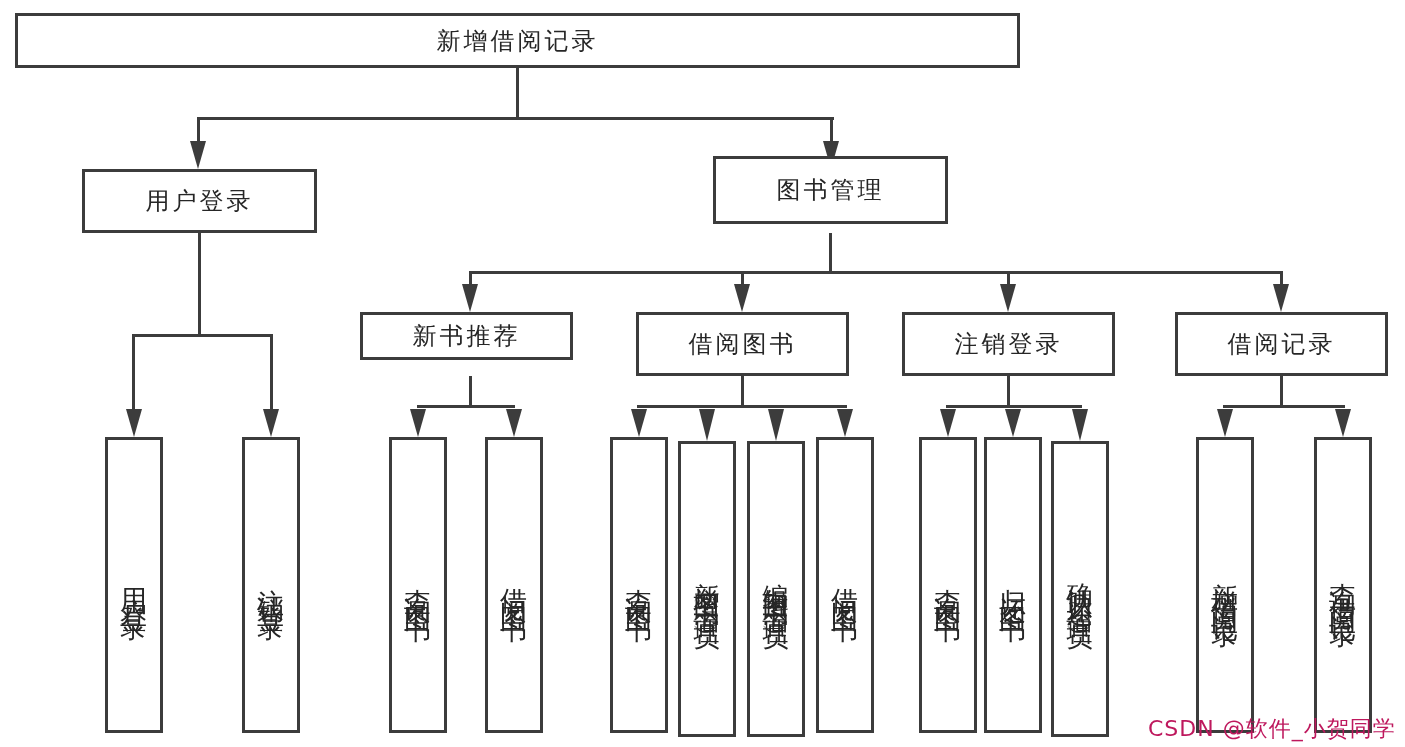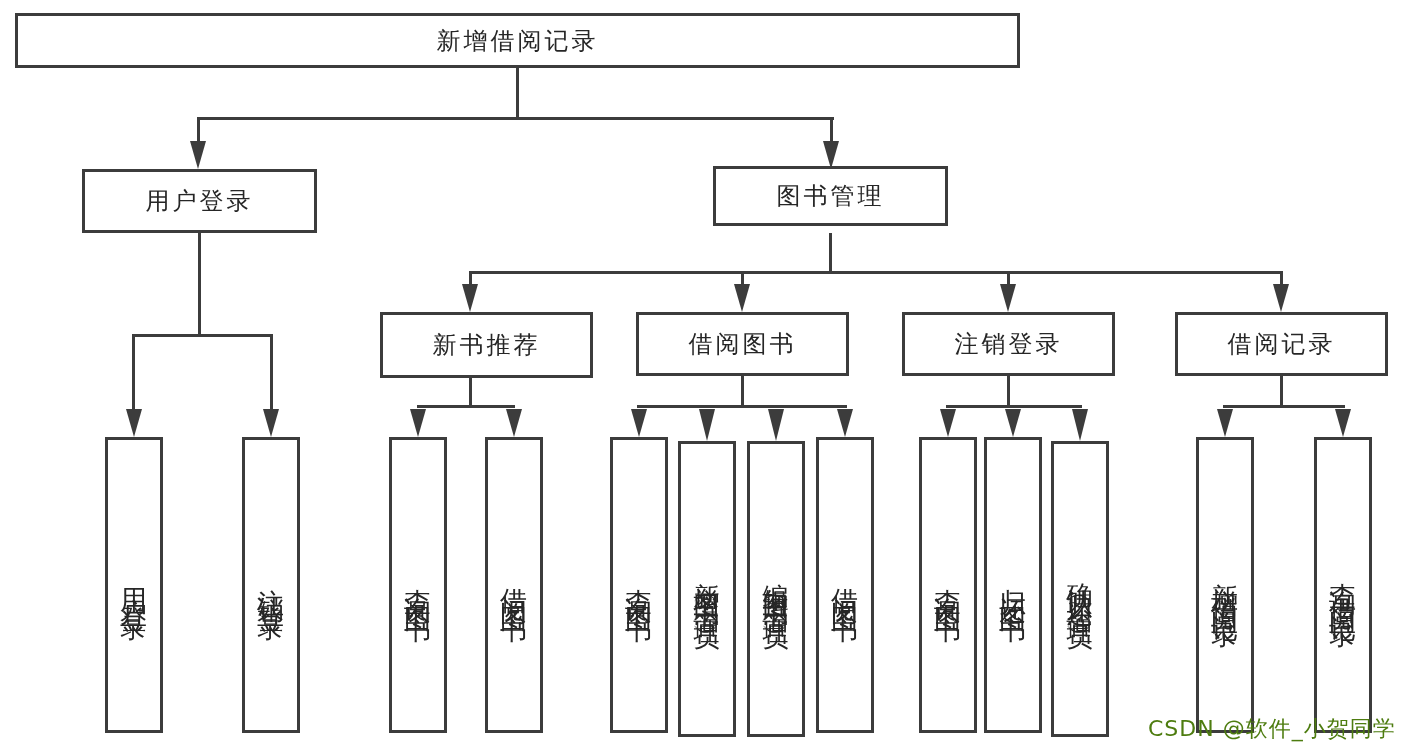--- a/index.html
+++ b/index.html
@@ -23,21 +23,21 @@
   .hline { position:absolute; height:3px; background:#3c3c3c; }
   .vline { position:absolute; width:3px;  background:#3c3c3c; }
   .arrow {
     position:absolute; width:0; height:0;
     border-left:8px solid transparent; border-right:8px solid transparent;
     border-top:28px solid #3c3c3c;
   }
   .arrow.tall { border-top-width:32px; }
   .watermark {
     position:absolute; left:1148px; top:714px;
-    font-size:22px; letter-spacing:1px; color:#4d7c0f; z-index:10;
+    font-size:22px; letter-spacing:1px; color:#be185d; z-index:10;
     white-space:nowrap;
   }
 </style>
 </head>
 <body>
 
 <div class="canvas">
 
   <div class="box" style="left:15px;top:13px;width:1005px;height:55px">
     <span class="hlabel">新增借阅记录</span>
@@ -46,21 +46,21 @@
   <div class="vline" style="left:516px;top:68px;height:52px"></div>
   <div class="hline" style="left:197px;top:117px;width:637px"></div>
   <div class="vline" style="left:197px;top:119px;height:24px"></div>
   <div class="arrow" style="left:190px;top:141px"></div>
   <div class="vline" style="left:830px;top:119px;height:24px"></div>
   <div class="arrow" style="left:823px;top:141px"></div>
 
   <div class="box" style="left:82px;top:169px;width:235px;height:64px">
     <span class="hlabel">用户登录</span>
   </div>
-  <div class="box" style="left:713px;top:166px;width:235px;height:60px">
+  <div class="box" style="left:713px;top:156px;width:235px;height:68px">
     <span class="hlabel">图书管理</span>
   </div>
 
   <div class="vline" style="left:198px;top:233px;height:104px"></div>
   <div class="hline" style="left:132px;top:334px;width:141px"></div>
   <div class="vline" style="left:132px;top:336px;height:75px"></div>
   <div class="arrow" style="left:126px;top:409px"></div>
   <div class="vline" style="left:270px;top:336px;height:75px"></div>
   <div class="arrow" style="left:263px;top:409px"></div>
 
@@ -68,21 +68,21 @@
   <div class="hline" style="left:469px;top:271px;width:814px"></div>
   <div class="vline" style="left:469px;top:273px;height:13px"></div>
   <div class="arrow" style="left:462px;top:284px"></div>
   <div class="vline" style="left:741px;top:273px;height:13px"></div>
   <div class="arrow" style="left:734px;top:284px"></div>
   <div class="vline" style="left:1007px;top:273px;height:13px"></div>
   <div class="arrow" style="left:1000px;top:284px"></div>
   <div class="vline" style="left:1280px;top:273px;height:13px"></div>
   <div class="arrow" style="left:1273px;top:284px"></div>
 
-  <div class="box" style="left:380px;top:312px;width:213px;height:66px">
+  <div class="box" style="left:360px;top:312px;width:213px;height:48px">
     <span class="hlabel">新书推荐</span>
   </div>
   <div class="box" style="left:636px;top:312px;width:213px;height:64px">
     <span class="hlabel">借阅图书</span>
   </div>
   <div class="box" style="left:902px;top:312px;width:213px;height:64px">
     <span class="hlabel">注销登录</span>
   </div>
   <div class="box" style="left:1175px;top:312px;width:213px;height:64px">
     <span class="hlabel">借阅记录</span>

